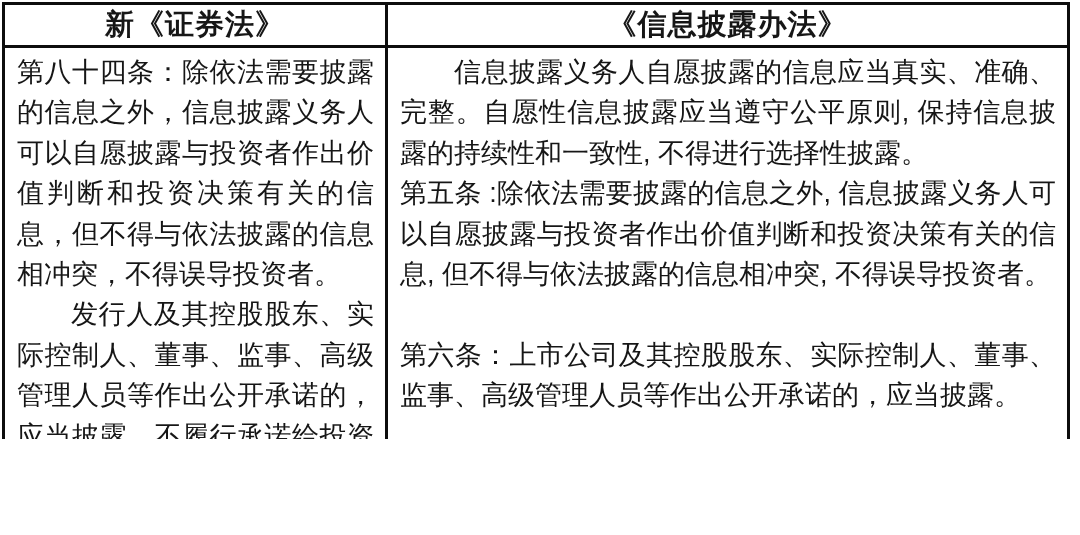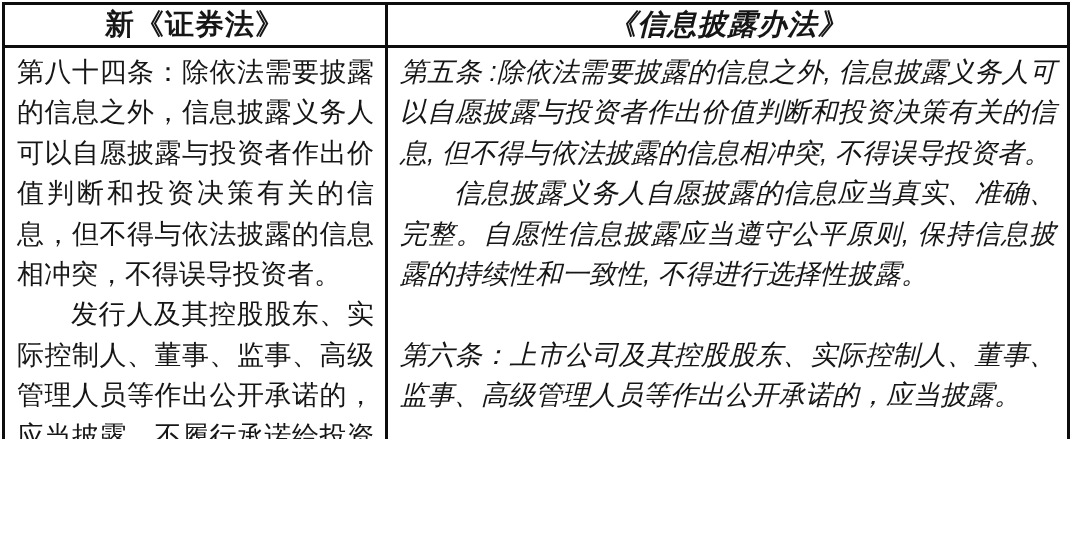--- a/index.html
+++ b/index.html
@@ -32,21 +32,20 @@
     flex-direction: column;
     box-sizing: border-box;
     min-width: 0;
   }
   .col-left {
     width: 383px;
     border-right: 3px solid #0d0d0d;
   }
   .col-right {
     flex: 1;
-    font-style: italic;
   }
   .hdr {
     flex: 0 0 40px;
     border-bottom: 3px solid #0d0d0d;
     box-sizing: border-box;
     display: flex;
     align-items: center;
     justify-content: center;
     font-size: 29px;
     font-weight: 700;
@@ -82,20 +81,20 @@
       <div class="hdr">新《证券法》</div>
       <div class="cell">
         <p class="para">第八十四条：除依法需要披露的信息之外，信息披露义务人可以自愿披露与投资者作出价值判断和投资决策有关的信息，但不得与依法披露的信息相冲突，不得误导投资者。</p>
         <p class="para indent">发行人及其控股股东、实际控制人、董事、监事、高级管理人员等作出公开承诺的，应当披露。不履行承诺给投资者造成损失的，应当依法承担赔偿责任。</p>
       </div>
     </div>
 
     <div class="col col-right">
       <div class="hdr">《信息披露办法》</div>
       <div class="cell">
+        <p class="para indent">信息披露义务人自愿披露的信息应当真实、准确、完整。自愿性信息披露应当遵守公平原则, 保持信息披露的持续性和一致性, 不得进行选择性披露。</p>
         <p class="para">第五条 :除依法需要披露的信息之外, 信息披露义务人可以自愿披露与投资者作出价值判断和投资决策有关的信息, 但不得与依法披露的信息相冲突, 不得误导投资者。</p>
-        <p class="para indent">信息披露义务人自愿披露的信息应当真实、准确、完整。自愿性信息披露应当遵守公平原则, 保持信息披露的持续性和一致性, 不得进行选择性披露。</p>
         <p class="para gap-before">第六条：上市公司及其控股股东、实际控制人、董事、监事、高级管理人员等作出公开承诺的，应当披露。</p>
       </div>
     </div>
 
   </div>
 </div>
 
 </body></html>

